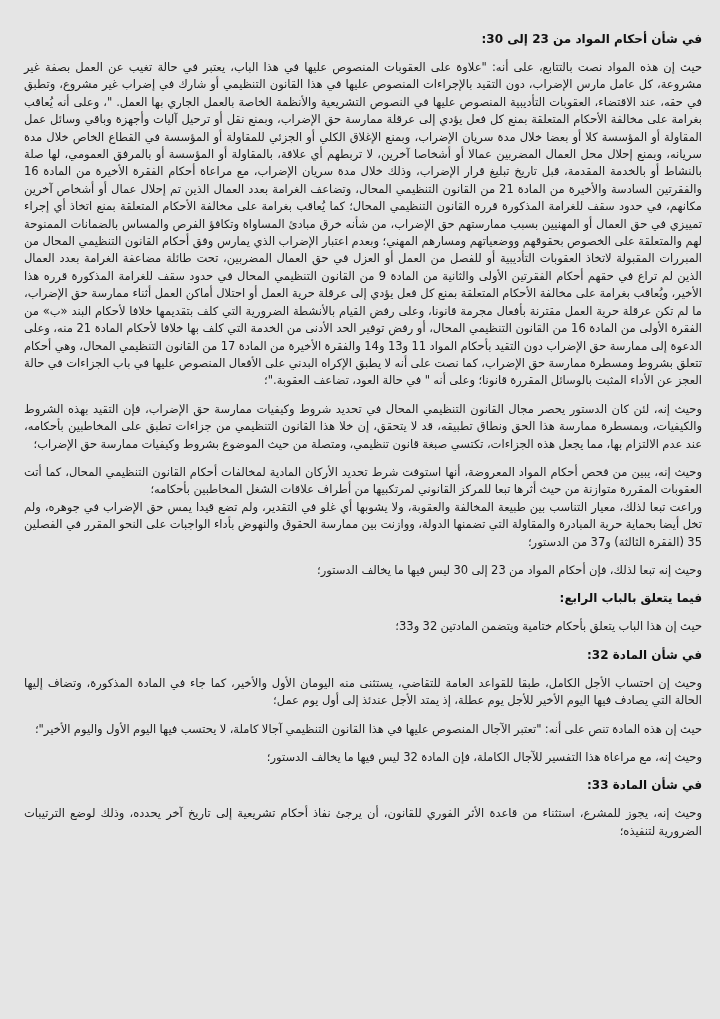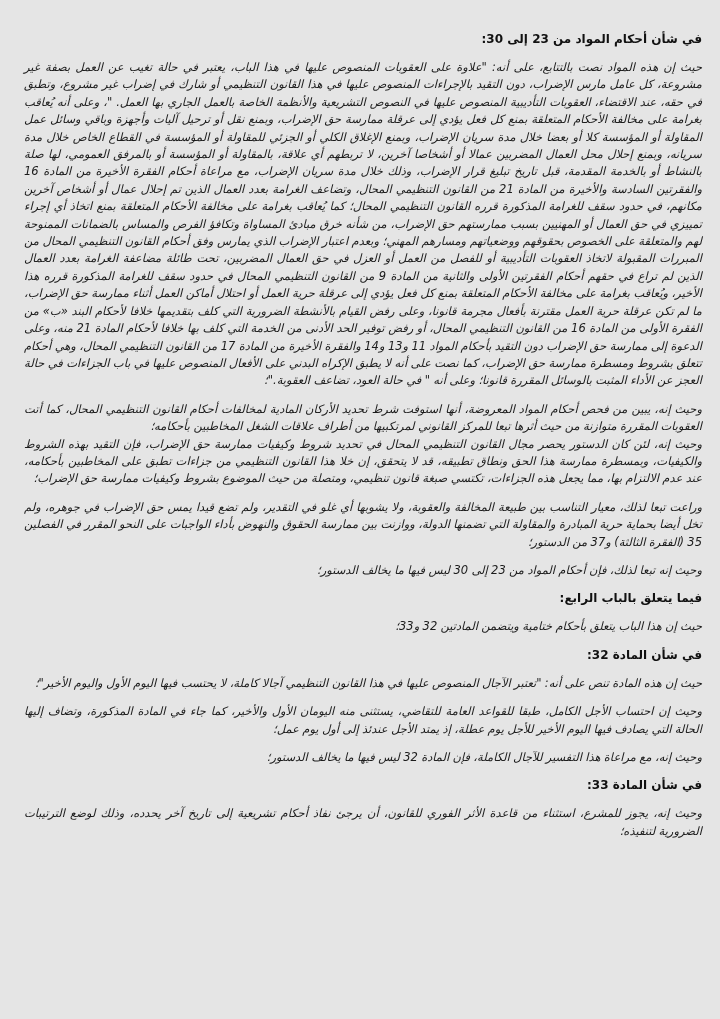--- a/index.html
+++ b/index.html
@@ -29,47 +29,46 @@
     margin: 4px 0 11px 0;
     color: #111111;
   }
   p.para {
     font-size: 11.5px;
     line-height: 17.4px;
     text-align: justify;
     text-justify: inter-word;
     margin: 0 0 11px 0;
     word-spacing: -0.3px;
-    font-style: italic;
   }
   p.para.tight { margin-bottom: 0; }
 </style>
 </head>
 <body>
 
 <div class="page">
 
   <div class="section">
     <h2 class="sec-heading">في شأن أحكام المواد من 23 إلى 30:</h2>
     <p class="para">حيث إن هذه المواد نصت بالتتابع، على أنه: "علاوة على العقوبات المنصوص عليها في هذا الباب، يعتبر في حالة تغيب عن العمل بصفة غير مشروعة، كل عامل مارس الإضراب، دون التقيد بالإجراءات المنصوص عليها في هذا القانون التنظيمي أو شارك في إضراب غير مشروع، وتطبق في حقه، عند الاقتضاء، العقوبات التأديبية المنصوص عليها في النصوص التشريعية والأنظمة الخاصة بالعمل الجاري بها العمل. "، وعلى أنه يُعاقب بغرامة على مخالفة الأحكام المتعلقة بمنع كل فعل يؤدي إلى عرقلة ممارسة حق الإضراب، وبمنع نقل أو ترحيل آليات وأجهزة وباقي وسائل عمل المقاولة أو المؤسسة كلا أو بعضا خلال مدة سريان الإضراب، وبمنع الإغلاق الكلي أو الجزئي للمقاولة أو المؤسسة في القطاع الخاص خلال مدة سريانه، وبمنع إحلال محل العمال المضربين عمالا أو أشخاصا آخرين، لا تربطهم أي علاقة، بالمقاولة أو المؤسسة أو بالمرفق العمومي، لها صلة بالنشاط أو بالخدمة المقدمة، قبل تاريخ تبليغ قرار الإضراب، وذلك خلال مدة سريان الإضراب، مع مراعاة أحكام الفقرة الأخيرة من المادة 16 والفقرتين السادسة والأخيرة من المادة 21 من القانون التنظيمي المحال، وتضاعف الغرامة بعدد العمال الذين تم إحلال عمال أو أشخاص آخرين مكانهم، في حدود سقف للغرامة المذكورة قرره القانون التنظيمي المحال؛ كما يُعاقب بغرامة على مخالفة الأحكام المتعلقة بمنع اتخاذ أي إجراء تمييزي في حق العمال أو المهنيين بسبب ممارستهم حق الإضراب، من شأنه خرق مبادئ المساواة وتكافؤ الفرص والمساس بالضمانات الممنوحة لهم والمتعلقة على الخصوص بحقوقهم ووضعياتهم ومسارهم المهني؛ وبعدم اعتبار الإضراب الذي يمارس وفق أحكام القانون التنظيمي المحال من المبررات المقبولة لاتخاذ العقوبات التأديبية أو للفصل من العمل أو العزل في حق العمال المضربين، تحت طائلة مضاعفة الغرامة بعدد العمال الذين لم تراع في حقهم أحكام الفقرتين الأولى والثانية من المادة 9 من القانون التنظيمي المحال في حدود سقف للغرامة المذكورة قرره هذا الأخير، ويُعاقب بغرامة على مخالفة الأحكام المتعلقة بمنع كل فعل يؤدي إلى عرقلة حرية العمل أو احتلال أماكن العمل أثناء ممارسة حق الإضراب، ما لم تكن عرقلة حرية العمل مقترنة بأفعال مجرمة قانونا، وعلى رفض القيام بالأنشطة الضرورية التي كلف بتقديمها خلافا لأحكام البند «ب» من الفقرة الأولى من المادة 16 من القانون التنظيمي المحال، أو رفض توفير الحد الأدنى من الخدمة التي كلف بها خلافا لأحكام المادة 21 منه، وعلى الدعوة إلى ممارسة حق الإضراب دون التقيد بأحكام المواد 11 و13 و14 والفقرة الأخيرة من المادة 17 من القانون التنظيمي المحال، وهي أحكام تتعلق بشروط ومسطرة ممارسة حق الإضراب، كما نصت على أنه لا يطبق الإكراه البدني على الأفعال المنصوص عليها في باب الجزاءات في حالة العجز عن الأداء المثبت بالوسائل المقررة قانونا؛ وعلى أنه " في حالة العود، تضاعف العقوبة."؛</p>
+    <p class="para">وحيث إنه، لئن كان الدستور يحصر مجال القانون التنظيمي المحال في تحديد شروط وكيفيات ممارسة حق الإضراب، فإن التقيد بهذه الشروط والكيفيات، وبمسطرة ممارسة هذا الحق ونطاق تطبيقه، قد لا يتحقق، إن خلا هذا القانون التنظيمي من جزاءات تطبق على المخاطبين بأحكامه، عند عدم الالتزام بها، مما يجعل هذه الجزاءات، تكتسي صبغة قانون تنظيمي، ومتصلة من حيث الموضوع بشروط وكيفيات ممارسة حق الإضراب؛</p>
     <p class="para tight">وحيث إنه، يبين من فحص أحكام المواد المعروضة، أنها استوفت شرط تحديد الأركان المادية لمخالفات أحكام القانون التنظيمي المحال، كما أتت العقوبات المقررة متوازنة من حيث أثرها تبعا للمركز القانوني لمرتكبيها من أطراف علاقات الشغل المخاطبين بأحكامه؛</p>
-    <p class="para">وحيث إنه، لئن كان الدستور يحصر مجال القانون التنظيمي المحال في تحديد شروط وكيفيات ممارسة حق الإضراب، فإن التقيد بهذه الشروط والكيفيات، وبمسطرة ممارسة هذا الحق ونطاق تطبيقه، قد لا يتحقق، إن خلا هذا القانون التنظيمي من جزاءات تطبق على المخاطبين بأحكامه، عند عدم الالتزام بها، مما يجعل هذه الجزاءات، تكتسي صبغة قانون تنظيمي، ومتصلة من حيث الموضوع بشروط وكيفيات ممارسة حق الإضراب؛</p>
     <p class="para">وراعت تبعا لذلك، معيار التناسب بين طبيعة المخالفة والعقوبة، ولا يشوبها أي غلو في التقدير، ولم تضع قيدا يمس حق الإضراب في جوهره، ولم تخل أيضا بحماية حرية المبادرة والمقاولة التي تضمنها الدولة، ووازنت بين ممارسة الحقوق والنهوض بأداء الواجبات على النحو المقرر في الفصلين 35 (الفقرة الثالثة) و37 من الدستور؛</p>
     <p class="para">وحيث إنه تبعا لذلك، فإن أحكام المواد من 23 إلى 30 ليس فيها ما يخالف الدستور؛</p>
   </div>
 
   <div class="section">
     <h2 class="sec-heading">فيما يتعلق بالباب الرابع:</h2>
     <p class="para">حيث إن هذا الباب يتعلق بأحكام ختامية ويتضمن المادتين 32 و33؛</p>
   </div>
 
   <div class="section">
     <h2 class="sec-heading">في شأن المادة 32:</h2>
+    <p class="para">وحيث إن احتساب الأجل الكامل، طبقا للقواعد العامة للتقاضي، يستثنى منه اليومان الأول والأخير، كما جاء في المادة المذكورة، وتضاف إليها الحالة التي يصادف فيها اليوم الأخير للأجل يوم عطلة، إذ يمتد الأجل عندئذ إلى أول يوم عمل؛</p>
     <p class="para">حيث إن هذه المادة تنص على أنه: "تعتبر الآجال المنصوص عليها في هذا القانون التنظيمي آجالا كاملة، لا يحتسب فيها اليوم الأول واليوم الأخير"؛</p>
-    <p class="para">وحيث إن احتساب الأجل الكامل، طبقا للقواعد العامة للتقاضي، يستثنى منه اليومان الأول والأخير، كما جاء في المادة المذكورة، وتضاف إليها الحالة التي يصادف فيها اليوم الأخير للأجل يوم عطلة، إذ يمتد الأجل عندئذ إلى أول يوم عمل؛</p>
     <p class="para">وحيث إنه، مع مراعاة هذا التفسير للآجال الكاملة، فإن المادة 32 ليس فيها ما يخالف الدستور؛</p>
   </div>
 
   <div class="section">
     <h2 class="sec-heading">في شأن المادة 33:</h2>
     <p class="para">وحيث إنه، يجوز للمشرع، استثناء من قاعدة الأثر الفوري للقانون، أن يرجئ نفاذ أحكام تشريعية إلى تاريخ آخر يحدده، وذلك لوضع الترتيبات الضرورية لتنفيذه؛</p>
   </div>
 
 </div>
 

